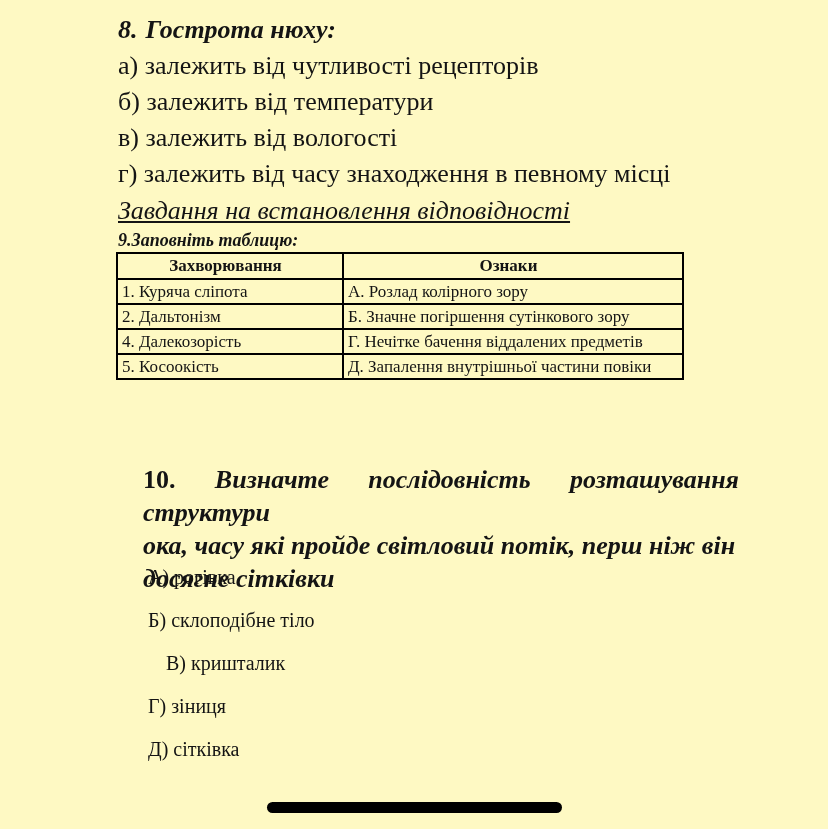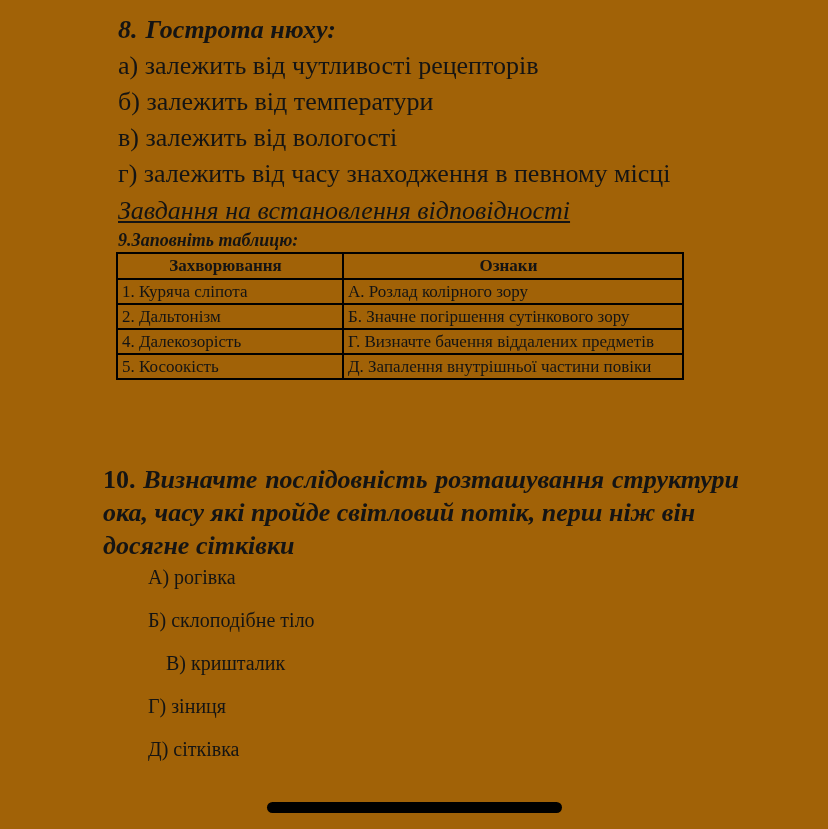--- a/index.html
+++ b/index.html
@@ -4,21 +4,21 @@
 <style>
   html,body{margin:0;padding:0;}
   body{
     width:828px;height:829px;
     background:#ffffff;
     overflow:hidden;
     font-family:"Liberation Serif","DejaVu Serif",serif;
     color:#141414;
     position:relative;
   }
-  .page{position:absolute;inset:0;background:#a16207;}
+  .page{position:absolute;inset:0;background:#fef9c3;}
 
   
   .q8-title{
     position:absolute;left:118px;top:14px;
     font-size:26px;font-weight:bold;font-style:italic;
     line-height:32px;white-space:nowrap;
   }
   .q8-title .num{margin-right:8px;}
   .opt8{
     position:absolute;left:118px;
@@ -64,21 +64,21 @@
   table.match th{
     font-weight:bold;text-align:center;height:22px;
   }
 
   
   .q10{
     position:absolute;left:103px;top:463px;width:636px;
     font-size:26px;font-weight:bold;font-style:italic;
     line-height:33px;
   }
-  .q10 .line{display:block;}
+  .q10 .line{display:block;margin-left:40px;}
   .q10 .line.justified{text-align:justify;text-align-last:justify;}
   .q10 .num{font-style:normal;}
   .opt10{
     position:absolute;left:148px;
     font-size:20px;line-height:34px;white-space:nowrap;
   }
   .opt10.o0{top:560px;}
   .opt10.o1{top:603px;}
   .opt10.o2{top:646px;margin-left:18px;}
   .opt10.o3{top:689px;}
@@ -122,21 +122,21 @@
       <tr>
         <td>1. Куряча сліпота</td>
         <td>А. Розлад колірного зору</td>
       </tr>
       <tr>
         <td>2. Дальтонізм</td>
         <td>Б. Значне погіршення сутінкового зору</td>
       </tr>
       <tr>
         <td>4. Далекозорість</td>
-        <td>Г. Визначте бачення віддалених предметів</td>
+        <td>Г. Нечітке бачення віддалених предметів</td>
       </tr>
       <tr>
         <td>5. Косоокість</td>
         <td>Д. Запалення внутрішньої частини повіки</td>
       </tr>
     </tbody>
   </table>
 
   <div class="q10">
     <span class="line l1 justified"><span class="num">10.</span> <span>Визначте послідовність розташування структури</span></span>

